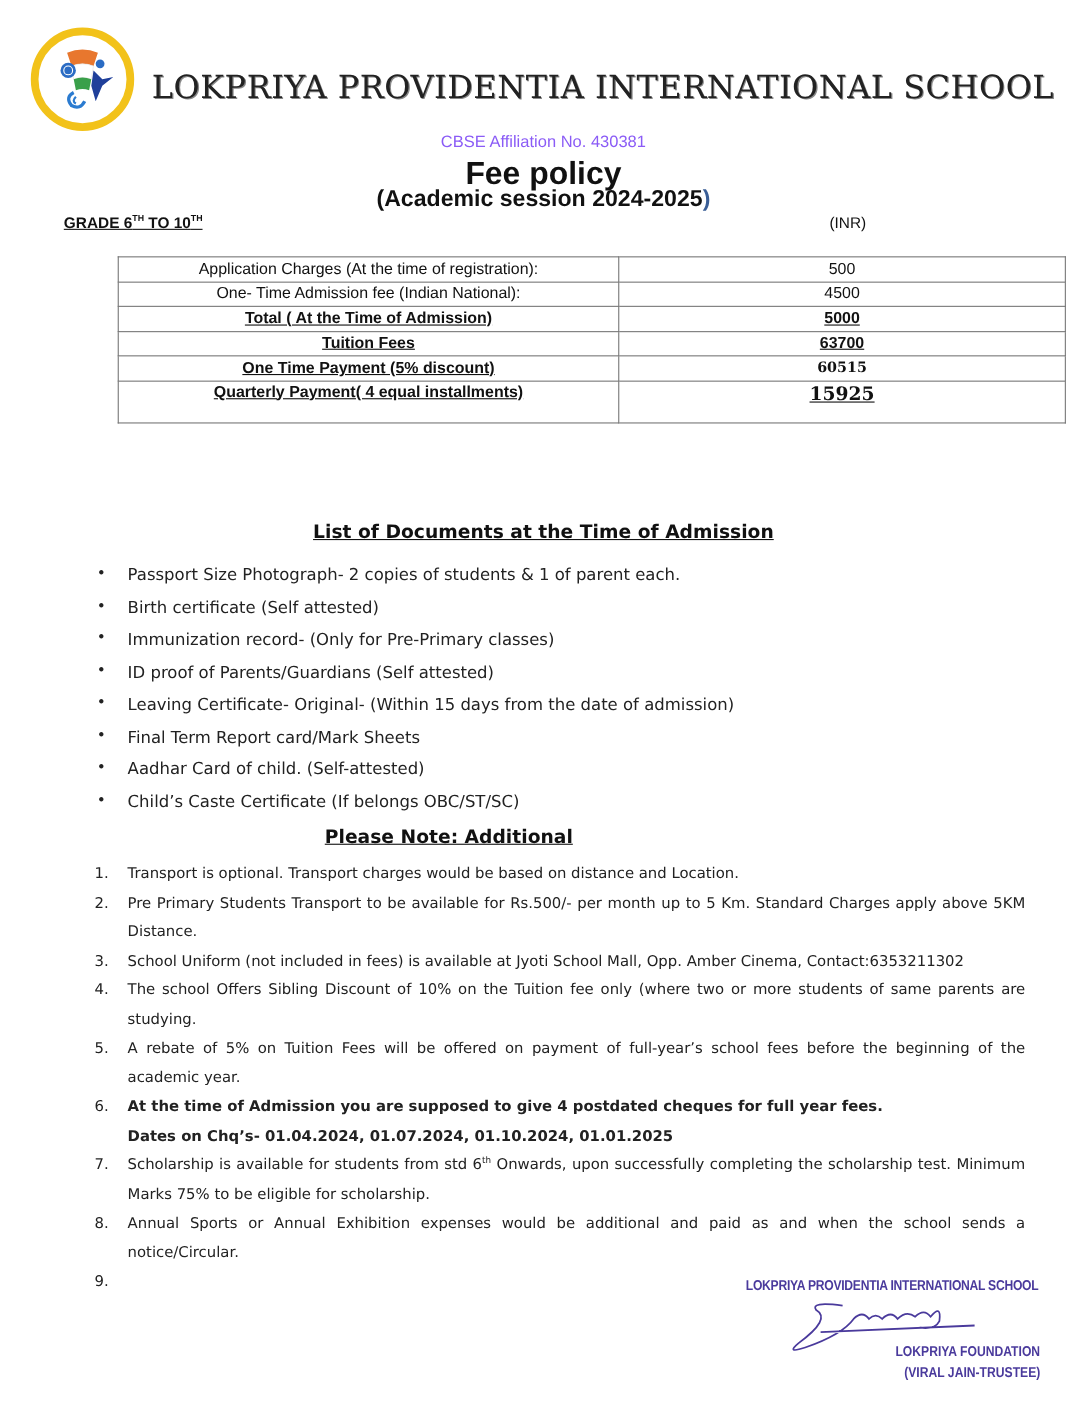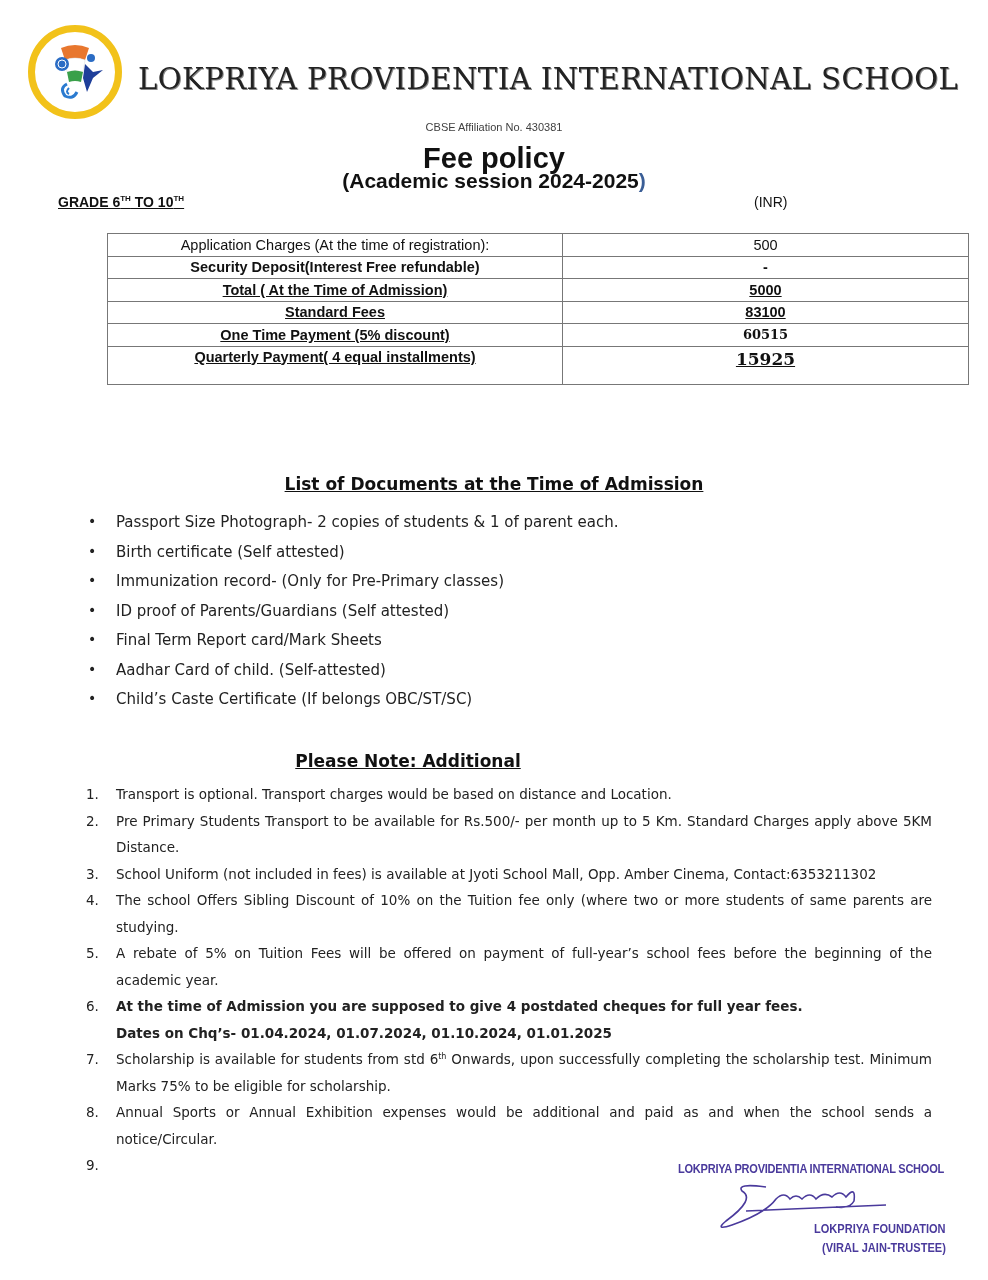--- a/index.html
+++ b/index.html
@@ -6,21 +6,21 @@
   html, body { width: 988px; height: 1280px; background: #ffffff; overflow: hidden; }
   body { position: relative; font-family: "DejaVu Sans", sans-serif; color: #111; }
 
   .logo { position: absolute; left: 28px; top: 25px; width: 94px; height: 94px; border-radius: 50%;
           border: 7px solid #f2c21a; background: #fff; overflow: hidden; }
   .logo svg { width: 100%; height: 100%; }
 
   .school-name { position: absolute; left: 138px; top: 62px; font-family: "DejaVu Serif", serif;
                  font-size: 29px; letter-spacing: 0.5px; color: #222; text-shadow: 1px 1px 0 #888; white-space: nowrap; }
 
-  .affil { position: absolute; left: 0; width: 988px; top: 121px; text-align: center; font-family: "Liberation Sans", sans-serif; font-size: 11px; color: #404040; }
+  .affil { position: absolute; left: 0; width: 988px; top: 121px; text-align: center; font-family: "Liberation Sans", sans-serif; font-size: 15px; color: #8b5cf6; }
   .title { position: absolute; left: 0; width: 988px; top: 142px; text-align: center; font-family: "Liberation Sans", sans-serif; font-weight: bold; font-size: 29px; }
   .session { position: absolute; left: 0; width: 988px; top: 169px; text-align: center; font-family: "Liberation Sans", sans-serif; font-weight: bold; font-size: 21px; }
   .session .paren-blue { color: #3a5e96; }
 
   .grade { position: absolute; left: 58px; top: 194px; font-family: "Liberation Sans", sans-serif; font-weight: bold; font-size: 14px; text-decoration: underline; }
   .grade sup { font-size: 8px; }
   .currency { position: absolute; left: 754px; top: 194px; font-family: "Liberation Sans", sans-serif; font-size: 14px; }
 
   table.fees { position: absolute; left: 107px; top: 233px; width: 862px; border-collapse: collapse; font-family: "Liberation Sans", sans-serif; font-size: 14.5px; }
   table.fees td { border: 1px solid #777; height: 22.5px; text-align: center; padding: 0 4px; }
@@ -77,48 +77,49 @@
 <div class="grade"><span>GRADE 6</span><sup>TH</sup><span> TO 10</span><sup>TH</sup></div>
 <div class="currency">(INR)</div>
 
 <table class="fees">
   <tbody>
       <tr>
     <td class="label">Application Charges (At the time of registration):</td>
     <td>500</td>
   </tr>
   <tr>
-    <td class="label b">Security Deposit(Interest Free refundable)</td>
-    <td class="b">-</td>
+    <td class="label">One- Time Admission fee (Indian National):</td>
+    <td>4500</td>
   </tr>
   <tr>
     <td class="label b"><span class="u">Total ( At the Time of Admission)</span></td>
     <td class="b"><span class="u">5000</span></td>
   </tr>
   <tr>
-    <td class="label b"><span class="u">Standard Fees</span></td>
-    <td class="b"><span class="u">83100</span></td>
+    <td class="label b"><span class="u">Tuition Fees</span></td>
+    <td class="b"><span class="u">63700</span></td>
   </tr>
   <tr>
     <td class="label b"><span class="u">One Time Payment (5% discount)</span></td>
     <td class="b serif" style="font-size:13px">60515</td>
   </tr>
   <tr class="last">
     <td class="label b"><span class="u">Quarterly Payment( 4 equal installments)</span></td>
     <td class="b serif big"><span class="u">15925</span></td>
   </tr>
 </tbody>
   </table>
 
 <div class="h2 docs">List of Documents at the Time of Admission</div>
 <ul class="docs">
   <li>Passport Size Photograph- 2 copies of students &amp; 1 of parent each.</li>
   <li>Birth certificate (Self attested)</li>
   <li>Immunization record- (Only for Pre-Primary classes)</li>
   <li>ID proof of Parents/Guardians (Self attested)</li>
+  <li>Leaving Certificate- Original- (Within 15 days from the date of admission)</li>
   <li>Final Term Report card/Mark Sheets</li>
   <li>Aadhar Card of child. (Self-attested)</li>
   <li>Child’s Caste Certificate (If belongs OBC/ST/SC)</li>
 </ul>
 
 <div class="h2 note">Please Note: Additional</div>
 <ol class="notes">
   <li><span class="num">1.</span><span>Transport is optional. Transport charges would be based on distance and Location.</span></li>
   <li><span class="num">2.</span><span> Pre Primary Students Transport to be available for Rs.500/- per month up to 5 Km. Standard Charges apply above 5KM Distance.</span></li>
   <li><span class="num">3.</span><span>School Uniform (not included in fees) is available at Jyoti School Mall, Opp. Amber Cinema, Contact:6353211302</span></li>

